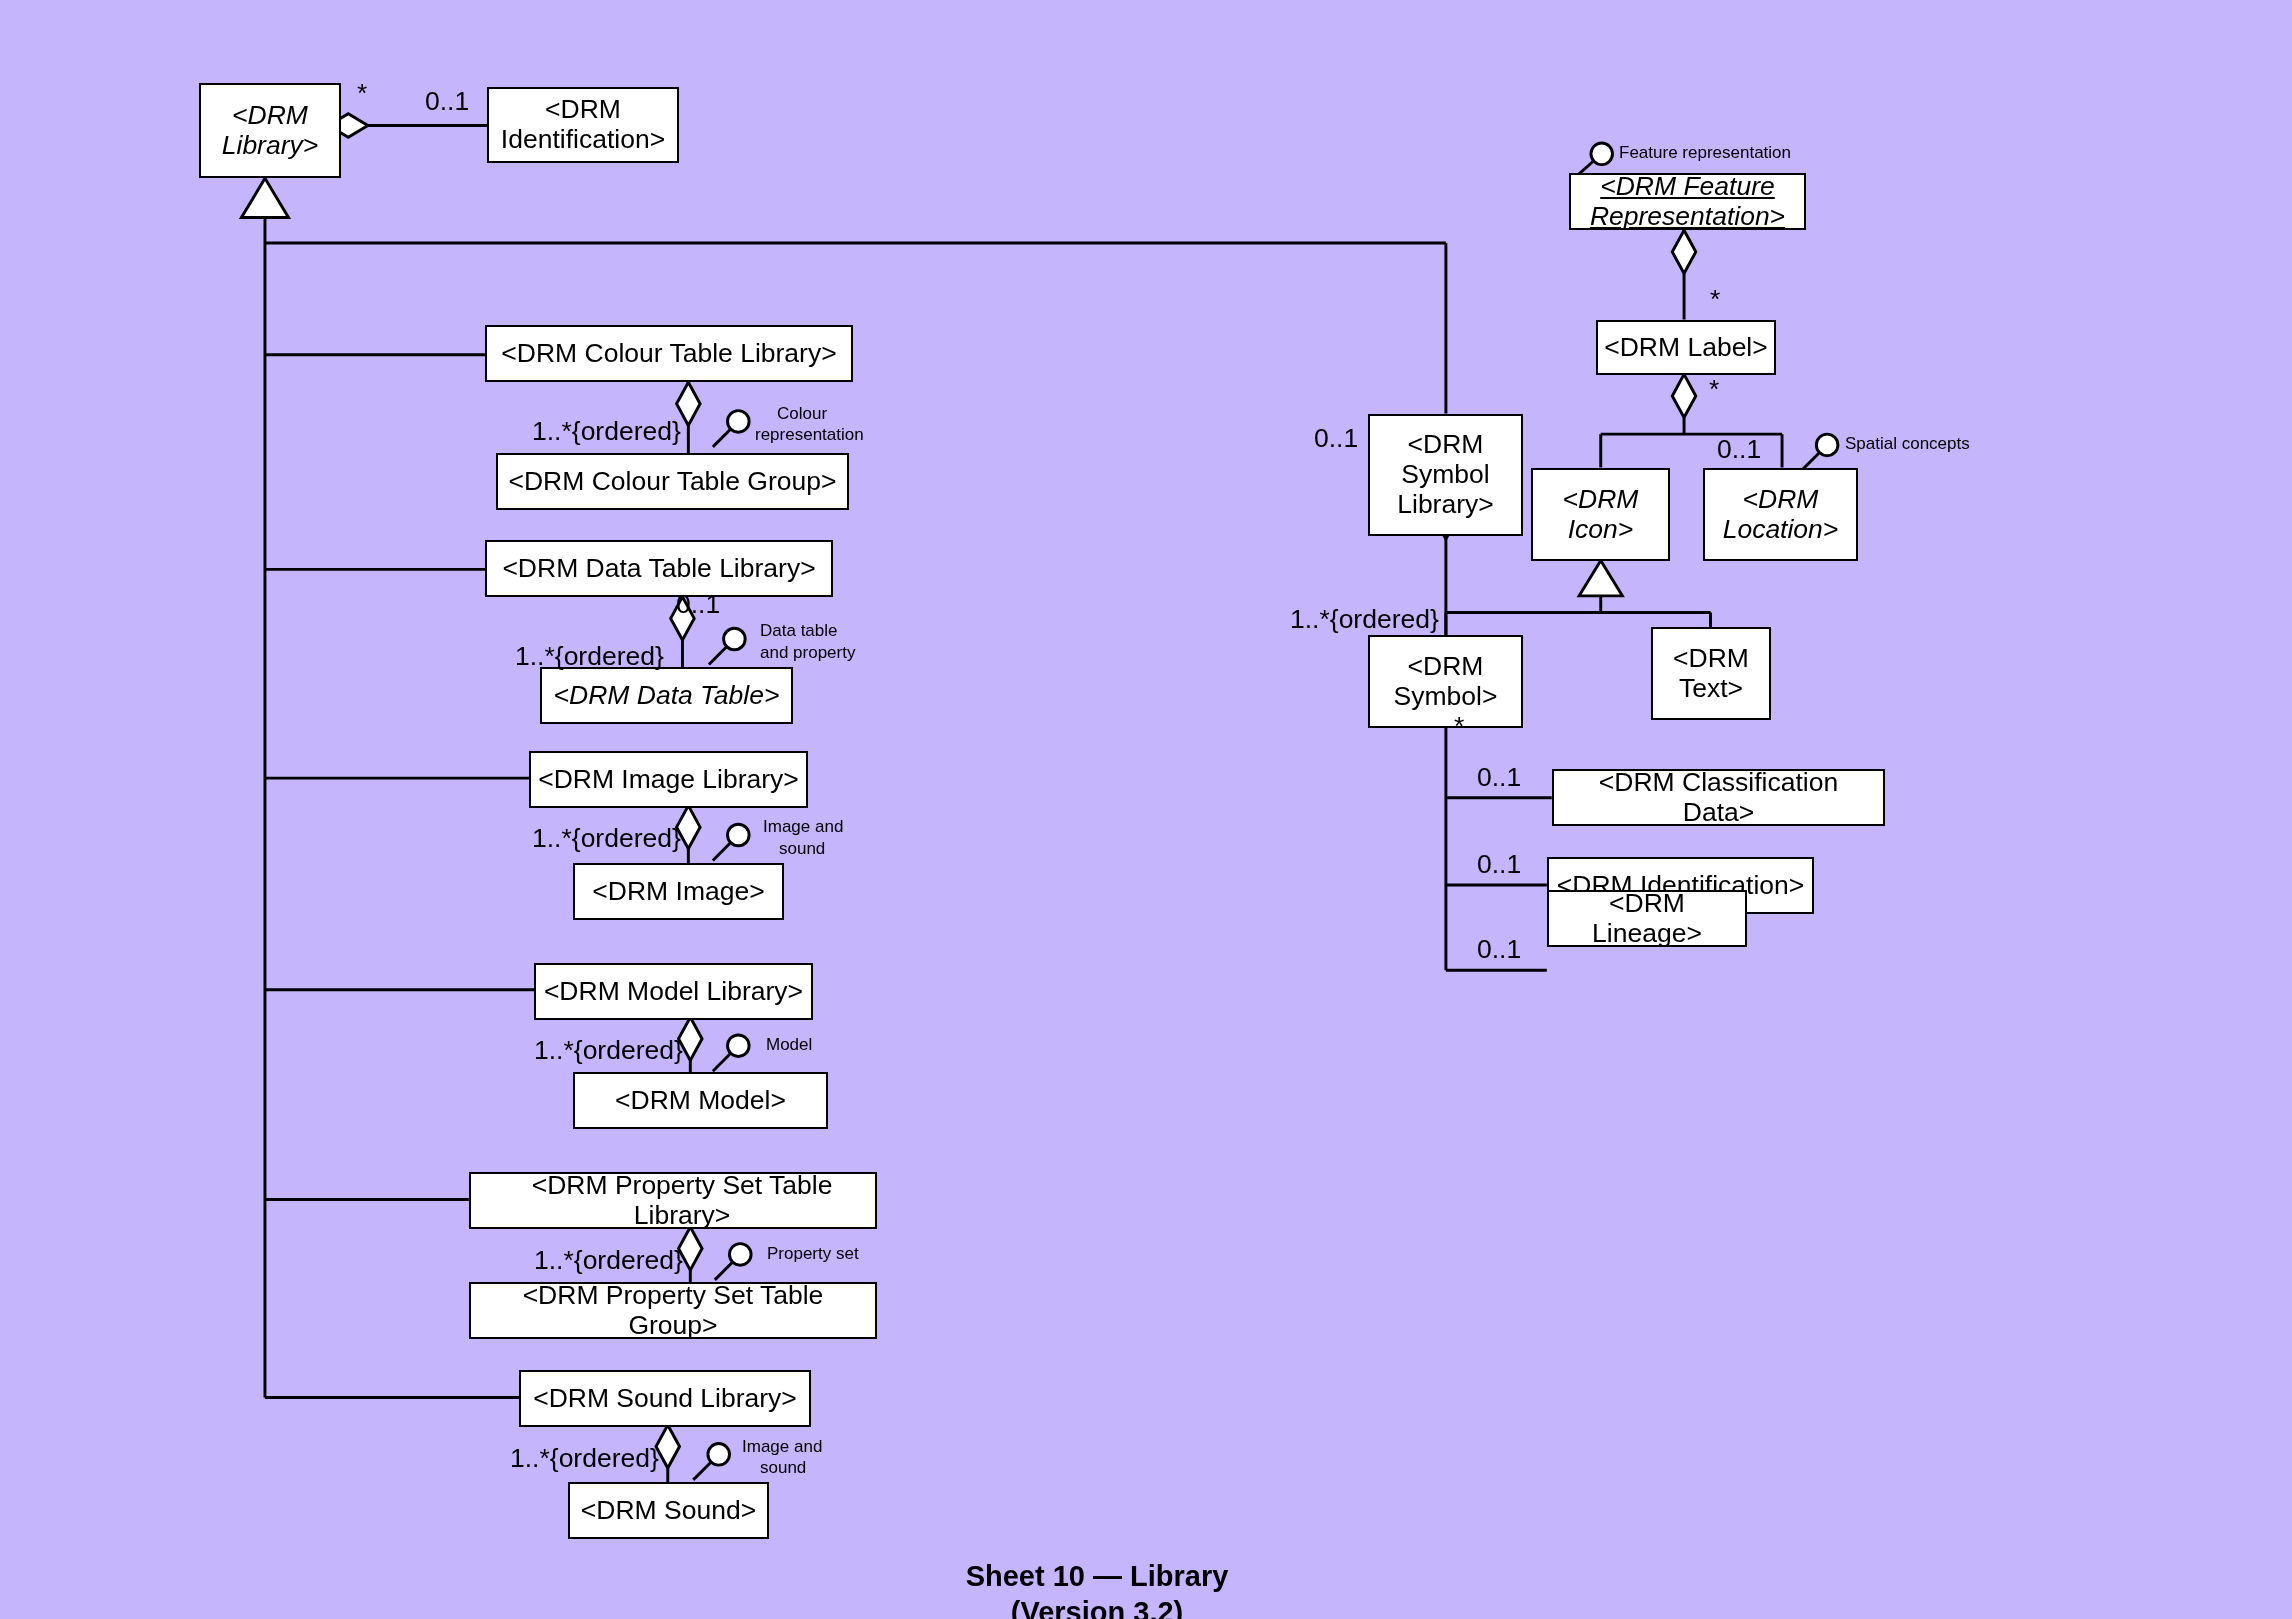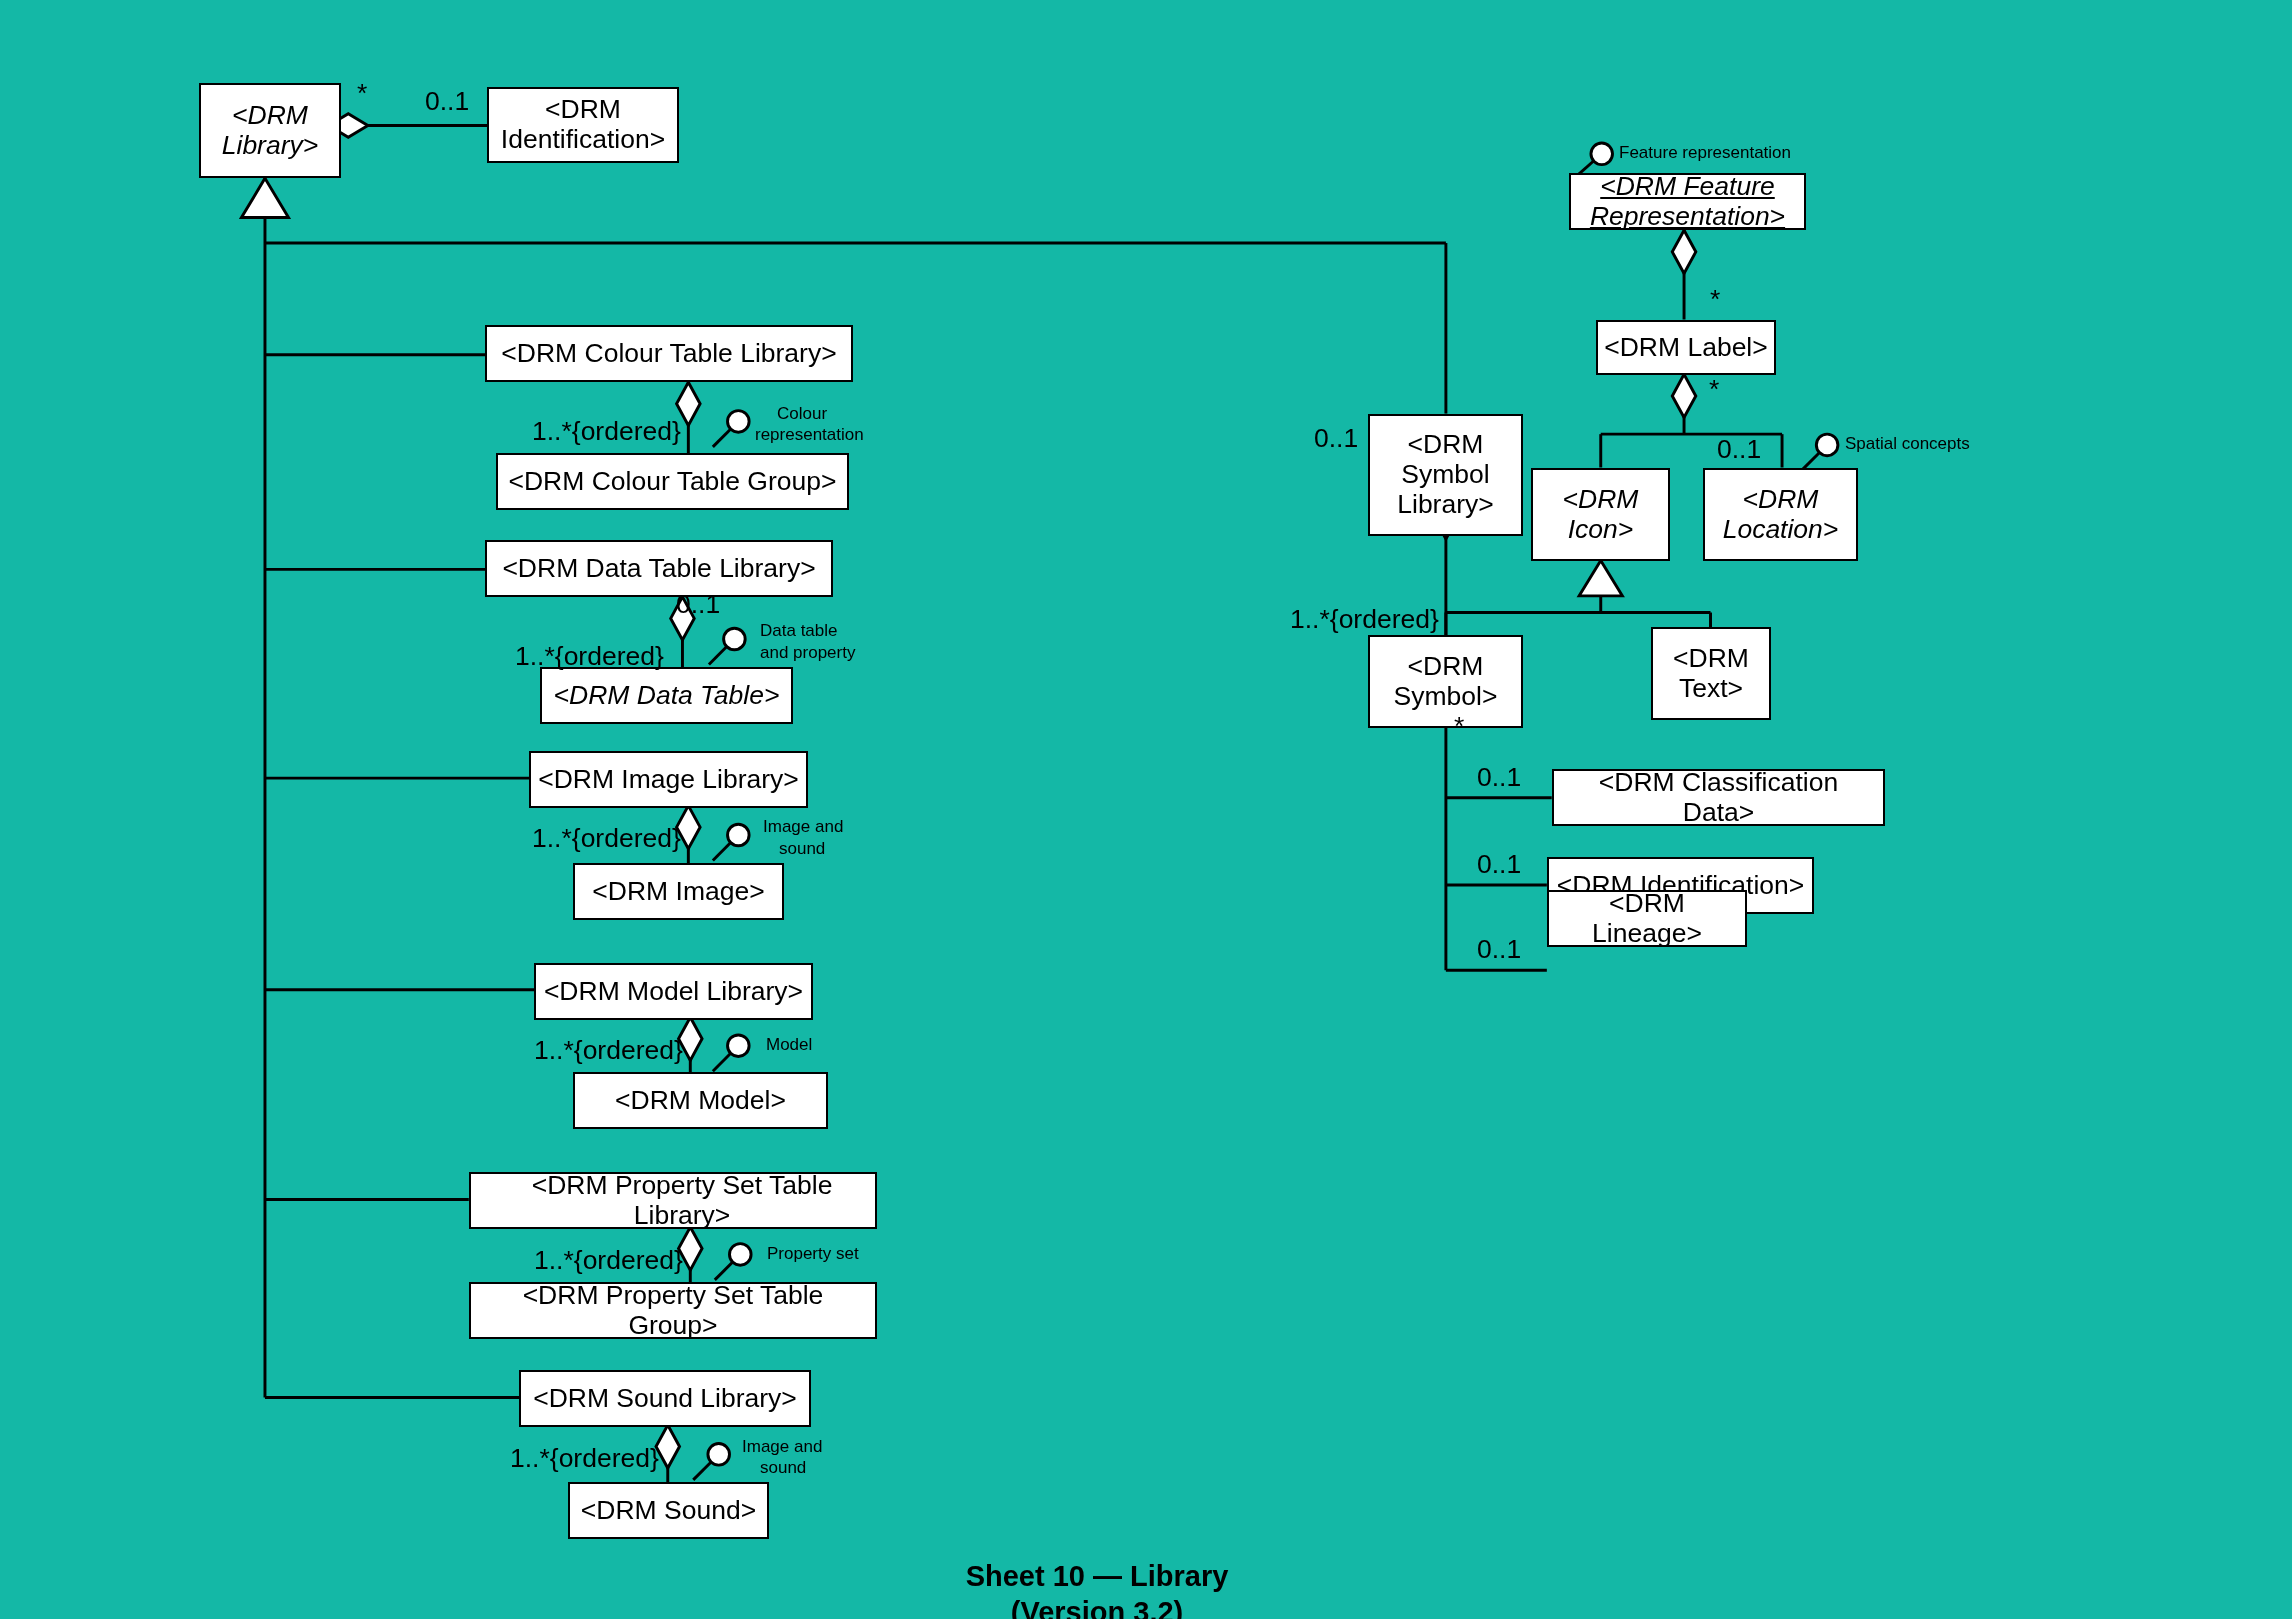--- a/index.html
+++ b/index.html
@@ -1,17 +1,17 @@
 <!DOCTYPE html>
 <html><head>
 <meta charset="utf-8">
 <style>
   html,body{margin:0;padding:0;background:#ffffff;}
   body{font-family:"Liberation Sans", sans-serif;}
-  #stage{position:relative;width:2293px;height:1619px;background:#14b8a6;overflow:hidden;}
+  #stage{position:relative;width:2293px;height:1619px;background:#c4b5fd;overflow:hidden;}
   #svg-layer{position:absolute;left:0;top:0;width:2293px;height:1619px;}
   .node{position:absolute;box-sizing:border-box;border:2.9px solid #000;background:#fff;
         display:flex;align-items:center;justify-content:center;text-align:center;
         font-size:26.5px;line-height:1.12;color:#000;padding:2px 5.9px;}
   .node.italic{font-style:italic;}
   .mult{position:absolute;font-size:26.5px;color:#000;white-space:nowrap;}
   .rolelbl{position:absolute;font-size:17px;color:#000;line-height:1.1;white-space:nowrap;}
   #sheet-title{position:absolute;text-align:center;font-weight:bold;font-size:29px;
                line-height:1.25;color:#000;}
 </style>

